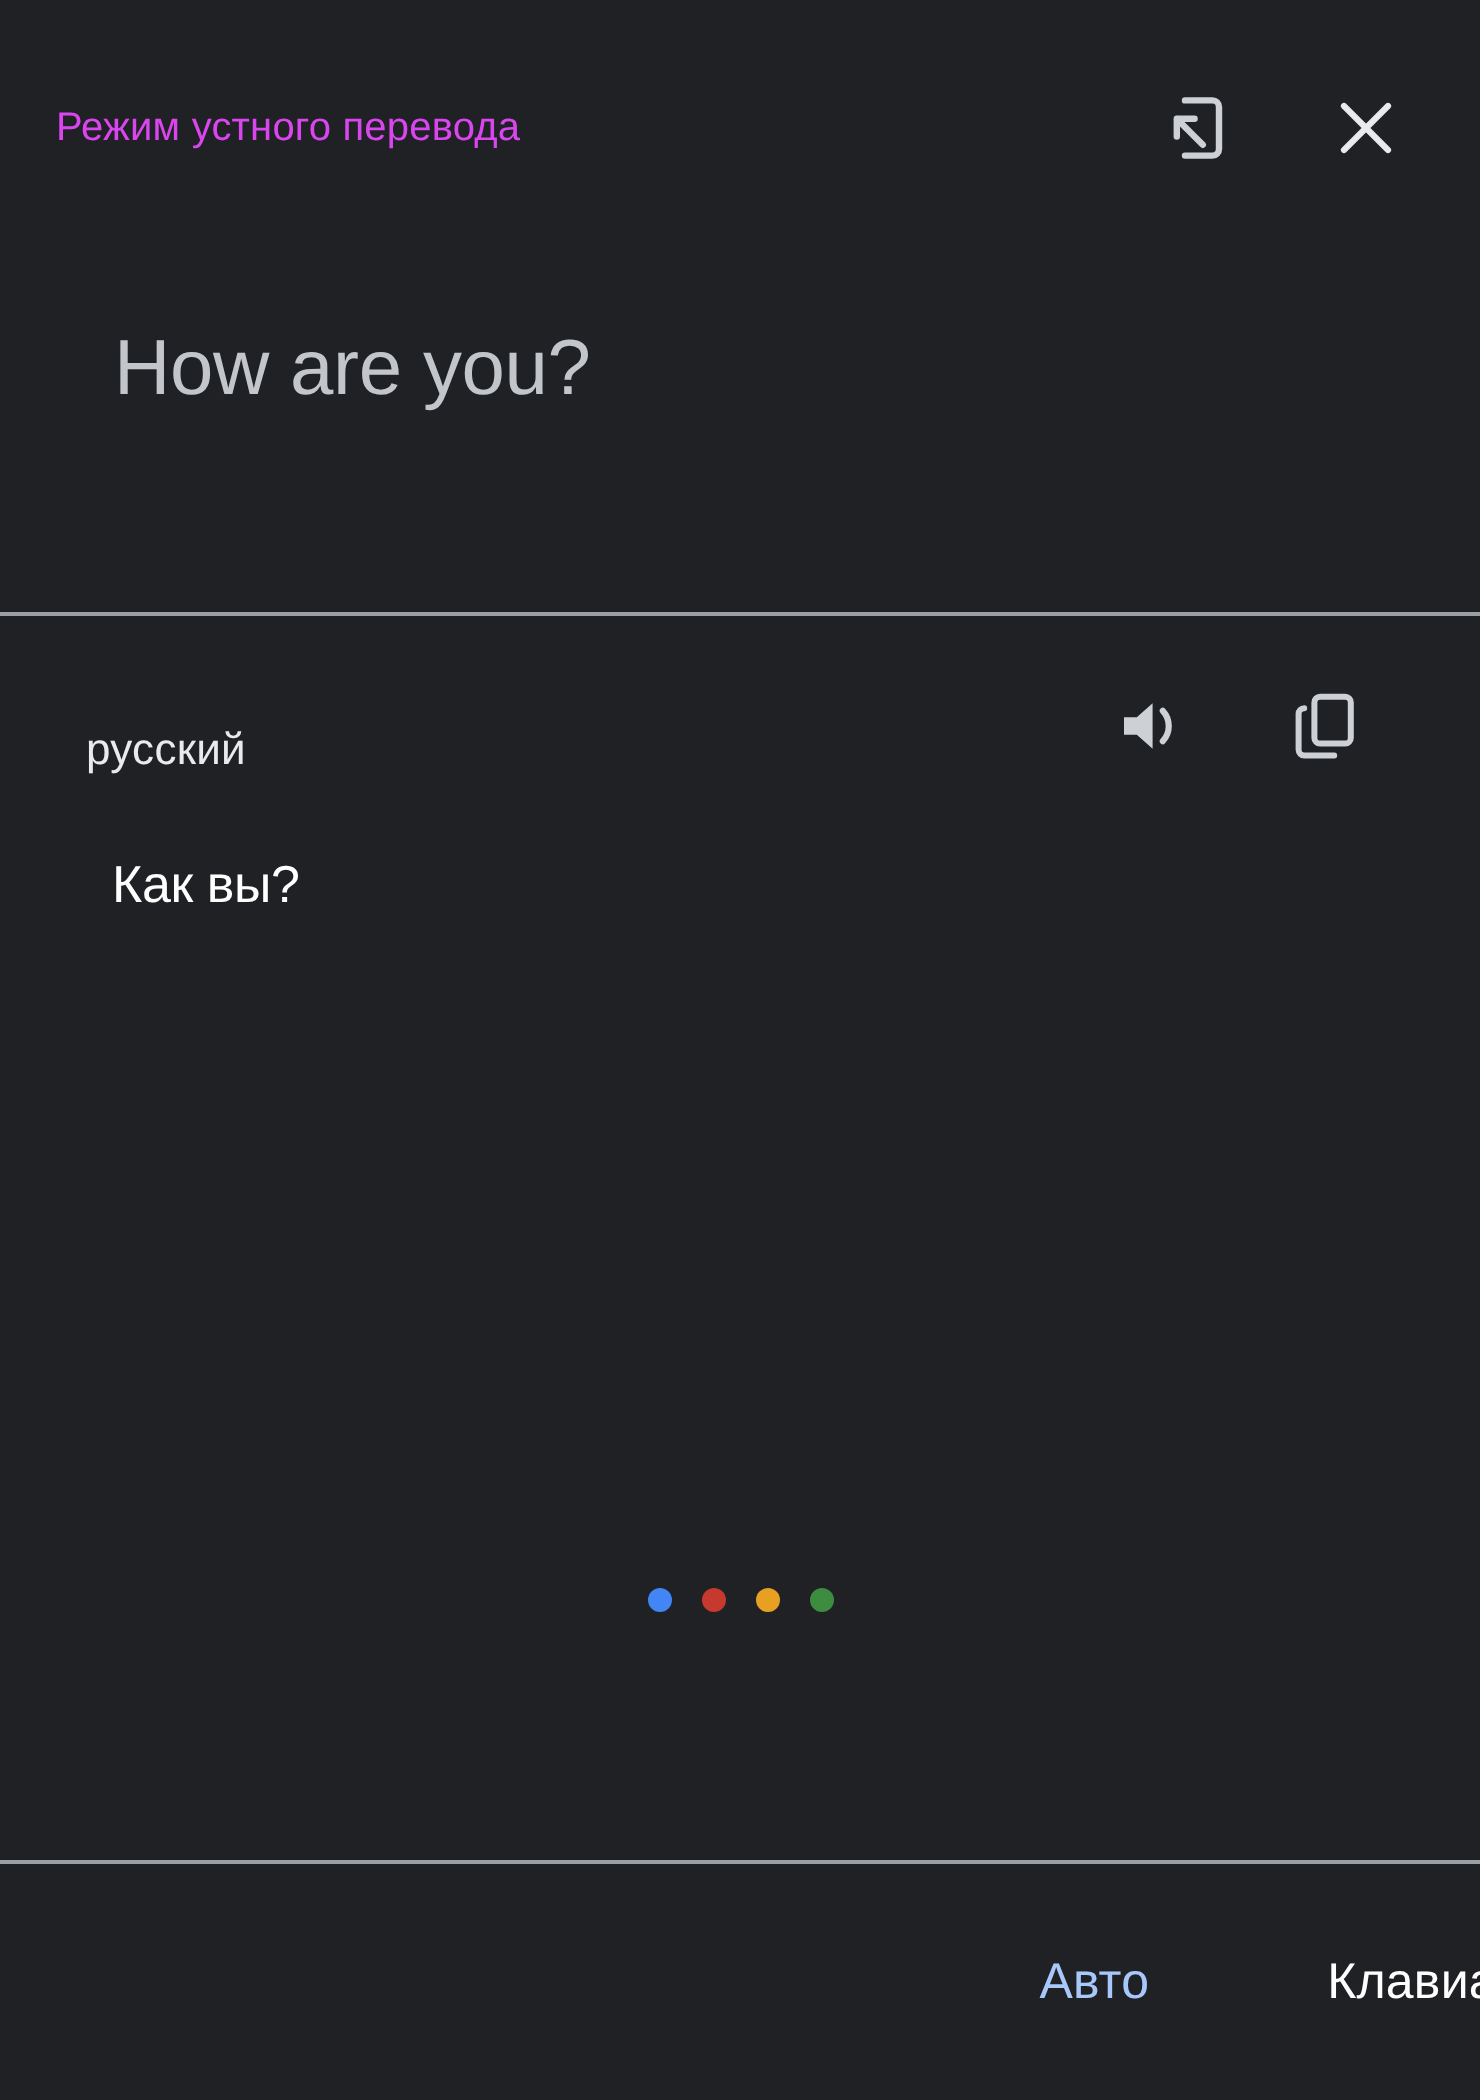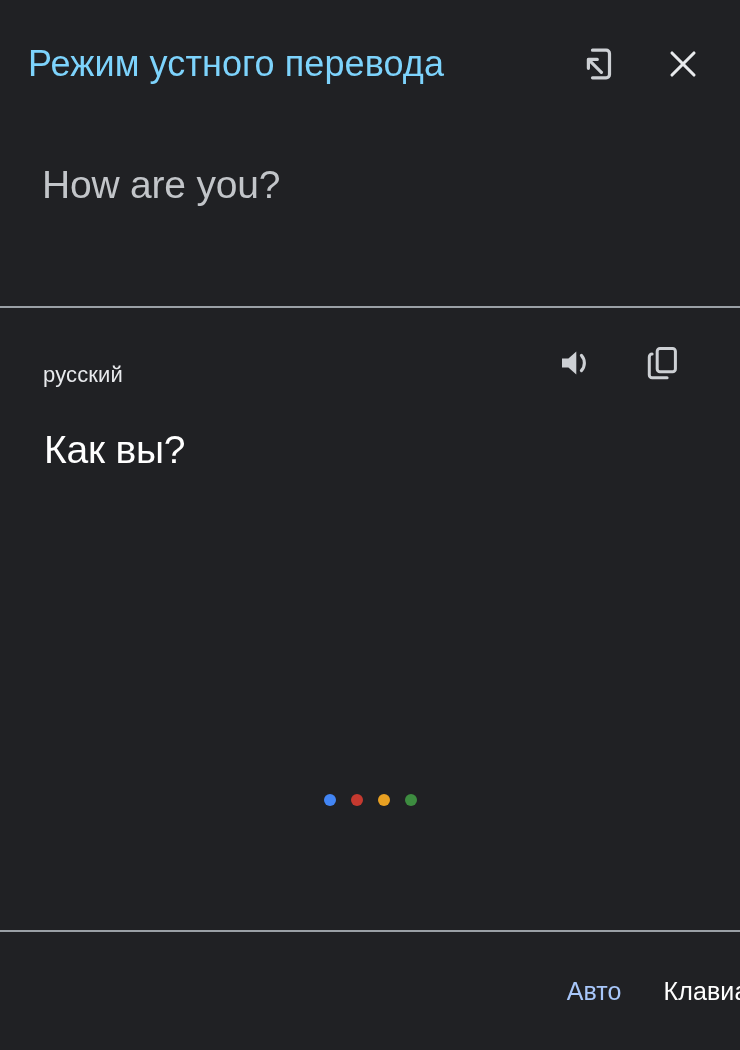--- a/index.html
+++ b/index.html
@@ -23,23 +23,23 @@
   .header {
     position:relative;
     height:127px;
     flex:0 0 127px;
     display:flex;
     align-items:center;
     padding:0 24px 0 28px;
   }
 
   .header-title {
-    font-size:36px;
-    font-weight:400;
-    color:#7dd3fc;
+    font-size:20px;
+    font-weight:400;
+    color:#d946ef;
     letter-spacing:0.1px;
     line-height:1;
     flex:1 1 auto;
     white-space:nowrap;
   }
 
   .header-actions {
     display:flex;
     align-items:center;
     gap:38px;
@@ -82,21 +82,21 @@
     font-weight:400;
     color:#e8eaed;
     letter-spacing:0.15px;
     line-height:1;
   }
 
   .pane-source .lang-label { margin-top:22px; margin-left:3px; }
 
   .phrase-source {
     margin-top:36px;
-    margin-left:2px;
+    margin-left:17px;
     font-size:39px;
     font-weight:400;
     color:#c2c5c9;
     letter-spacing:-0.2px;
     line-height:1.12;
   }
 
   
   .pane-target {
     flex:1 1 auto;
@@ -117,22 +117,22 @@
   .target-actions {
     display:flex;
     align-items:center;
     gap:40px;
     margin-top:-14px;
     padding-right:15px;
   }
 
   .phrase-target {
     margin-top:42px;
-    margin-left:4px;
-    font-size:39px;
+    margin-left:16px;
+    font-size:26px;
     font-weight:500;
     color:#ffffff;
     letter-spacing:-0.2px;
     line-height:1.12;
   }
 
   
   .dots {
     position:absolute;
     left:0;
@@ -149,21 +149,21 @@
     height:12px;
     border-radius:50%;
   }
 
   
   .bottom-bar {
     flex:0 0 118px;
     display:flex;
     align-items:center;
     justify-content:flex-end;
-    gap:38px;
+    gap:85px;
     padding-right:0;
     padding-left:40px;
     overflow:hidden;
     white-space:nowrap;
   }
 
   .bottom-item {
     font-size:25px;
     font-weight:400;
     color:#ffffff;

